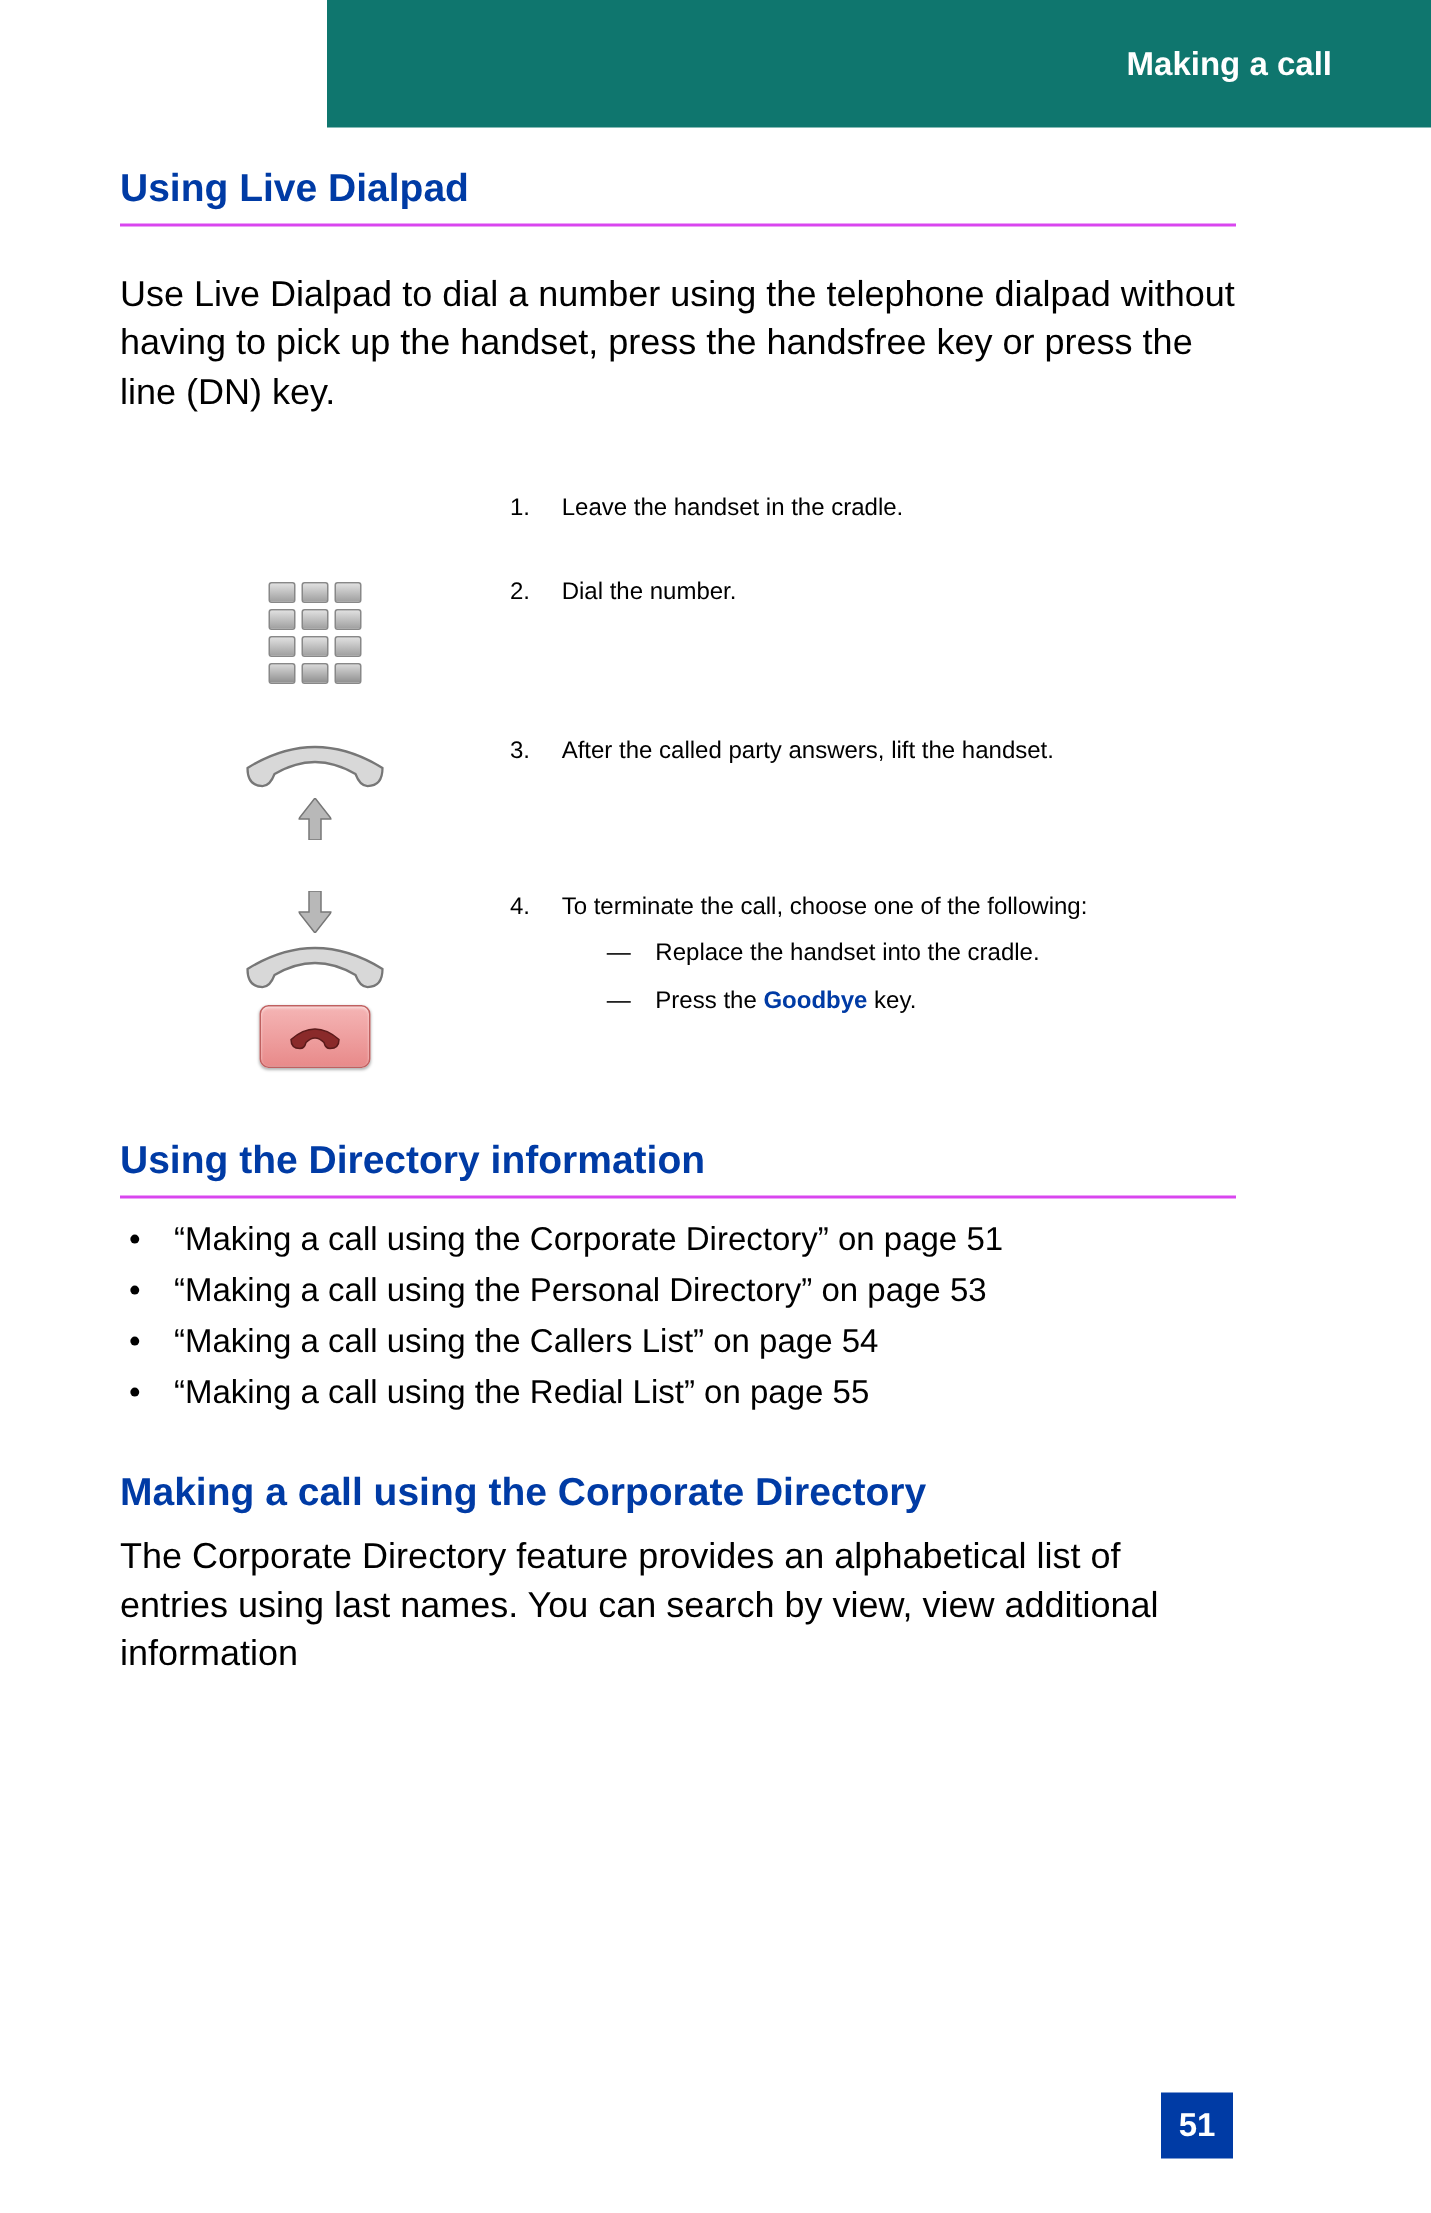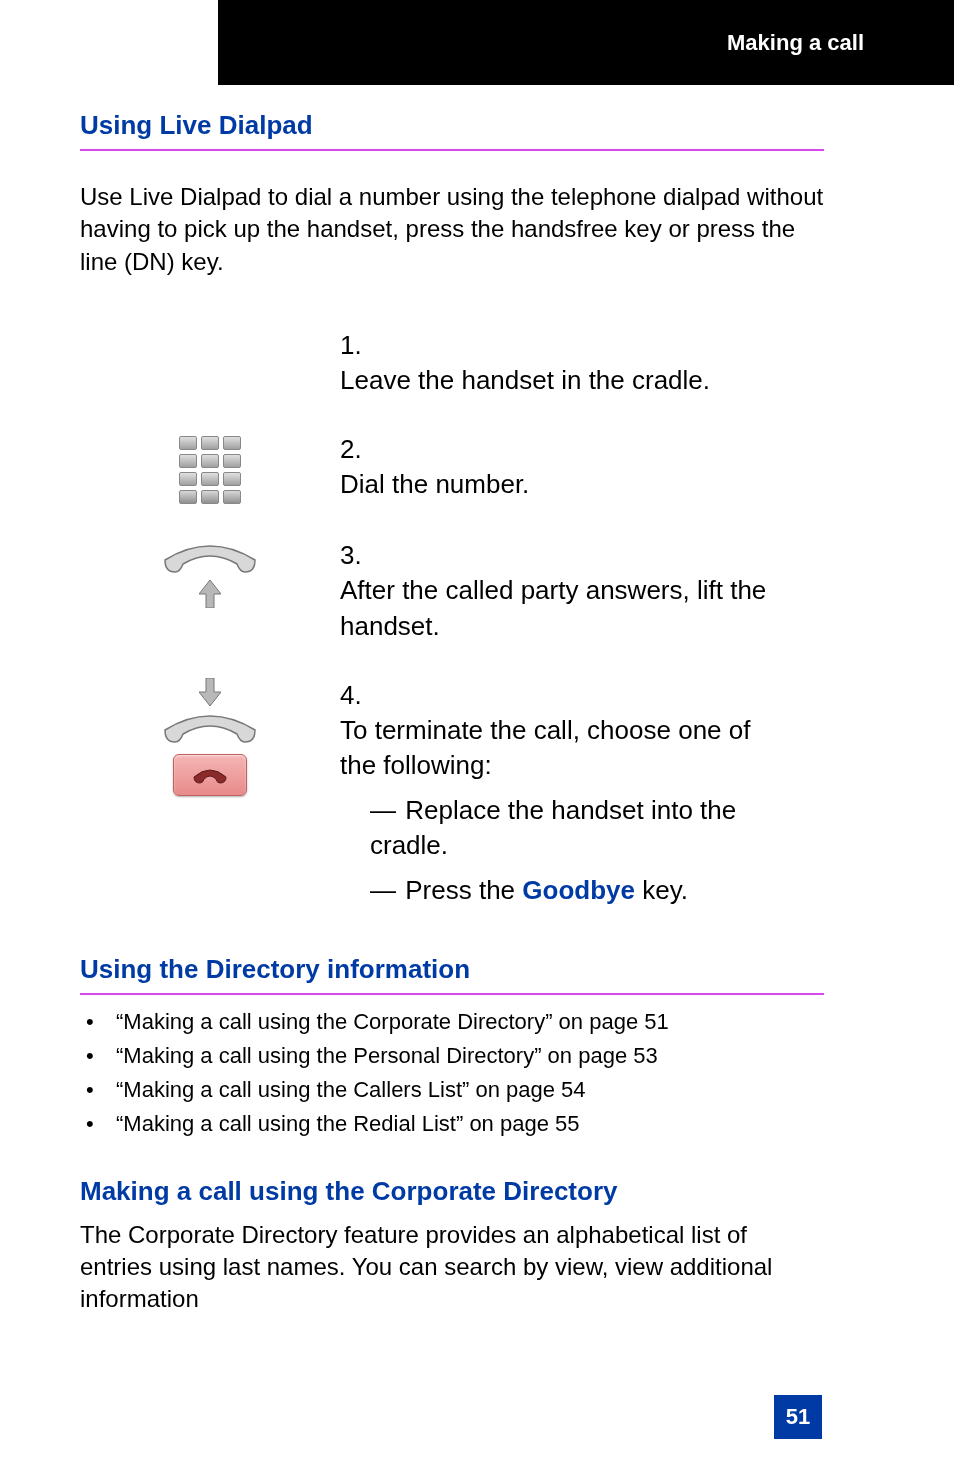--- a/index.html
+++ b/index.html
@@ -12,25 +12,25 @@
     font-family: Arial, Helvetica, sans-serif;
     color: #000000;
     position: relative;
   }
   .top-bar {
     position: absolute;
     top: 0;
     left: 218px;
     right: 0;
     height: 85px;
-    background: #000000;
+    background: #0f766e;
     display: flex;
     align-items: center;
     justify-content: flex-end;
-    padding-right: 90px;
+    padding-right: 66px;
     box-sizing: border-box;
   }
   .top-bar-text {
     color: #ffffff;
     font-weight: bold;
     font-size: 22px;
     font-family: "Segoe UI", Arial, sans-serif;
   }
   .content {
     position: absolute;
@@ -62,21 +62,21 @@
   }
   .step-icon {
     width: 260px;
     flex-shrink: 0;
     display: flex;
     justify-content: center;
     padding-top: 0;
   }
   .step-text {
     flex: 1;
-    font-size: 26px;
+    font-size: 16px;
     line-height: 1.35;
   }
   .step-num {
     display: inline-block;
     width: 30px;
     vertical-align: top;
   }
   .step-body {
     display: inline-block;
     vertical-align: top;

